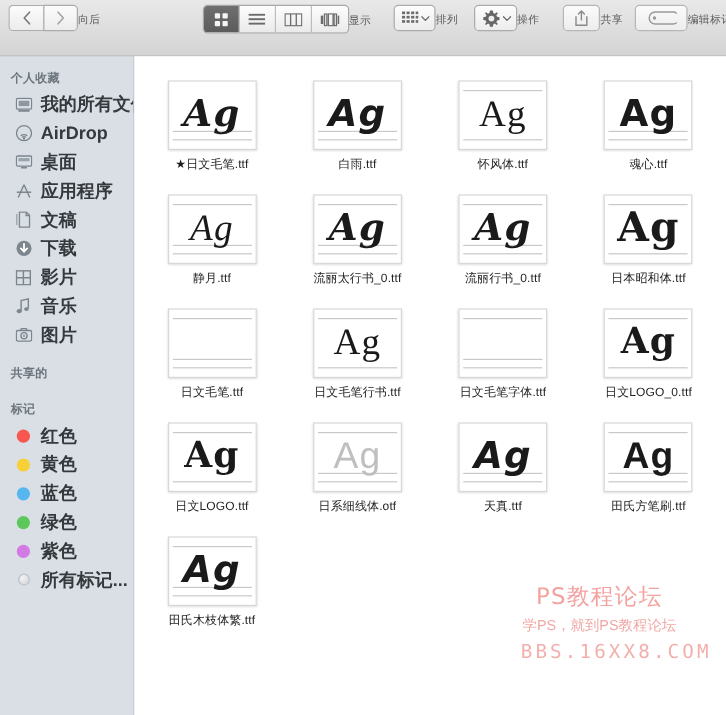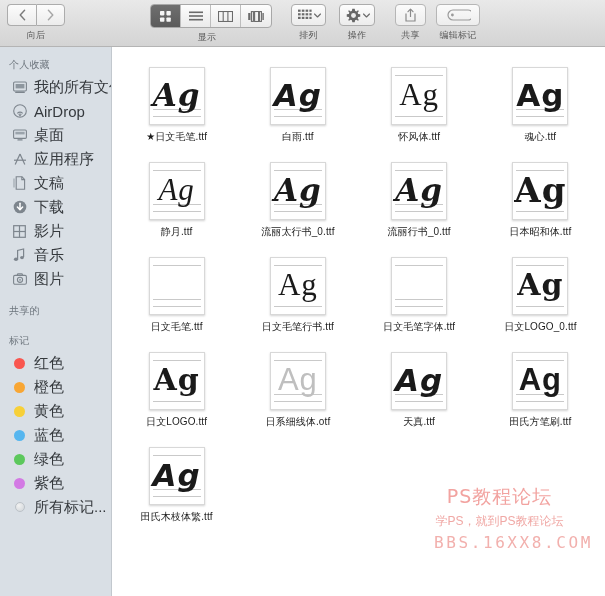--- a/index.html
+++ b/index.html
@@ -28,21 +28,20 @@
     background: linear-gradient(to bottom, #e9e9e9 0%, #dedede 50%, #d4d4d4 100%);
     border-bottom: 1px solid #b4b4b4;
     display: flex;
     align-items: flex-start;
     padding: 4px 0 0 0;
     position: relative;
   }
 
   .tb-group {
     display: flex;
-    flex-direction: column;
     align-items: center;
     margin-right: 3px;
   }
   .tb-group-row { display: flex; align-items: center; }
   .tb-label {
     font-size: 9px;
     color: #5a5a5a;
     margin-top: 3px;
     letter-spacing: 0.3px;
     white-space: nowrap;
@@ -117,20 +116,21 @@
   .body { flex: 1 1 auto; display: flex; min-height: 0; }
 
   
   .sidebar {
     width: 112px;
     flex: 0 0 112px;
     background: #d9dfe5;
     border-right: 1px solid #c2c8ce;
     padding-top: 7px;
     overflow: hidden;
+    font-weight: bold;
   }
   .sb-header {
     font-size: 10px;
     color: #6d757d;
     padding: 4px 0 3px 9px;
     letter-spacing: 0.2px;
   }
   .sb-item {
     display: flex;
     align-items: center;
@@ -164,21 +164,21 @@
   }
   .cell {
     display: flex;
     flex-direction: column;
     align-items: center;
     padding-top: 10px;
     height: 95px;
     cursor: default;
   }
   .thumb {
-    width: 56px;
+    width: 74px;
     height: 58px;
     background: #ffffff;
     border: 1px solid #d8d8d8;
     box-shadow: 0 1px 2px rgba(0,0,0,0.18);
     position: relative;
     overflow: hidden;
   }
   .rule {
     position: absolute;
     left: 3px; right: 3px;
@@ -482,26 +482,20 @@
       <div class="sb-header">标记</div>
 
       <div class="sb-item">
         <span class="sb-ico">
             <span class="dot" style="background:#f9564f"></span>
           </span>
         <span class="sb-text">红色</span>
       </div>
       <div class="sb-item">
         <span class="sb-ico">
-            <span class="dot" style="background:#f8a634"></span>
-          </span>
-        <span class="sb-text">橙色</span>
-      </div>
-      <div class="sb-item">
-        <span class="sb-ico">
             <span class="dot" style="background:#f7d038"></span>
           </span>
         <span class="sb-text">黄色</span>
       </div>
       <div class="sb-item">
         <span class="sb-ico">
             <span class="dot" style="background:#56b6ef"></span>
           </span>
         <span class="sb-text">蓝色</span>
       </div>

